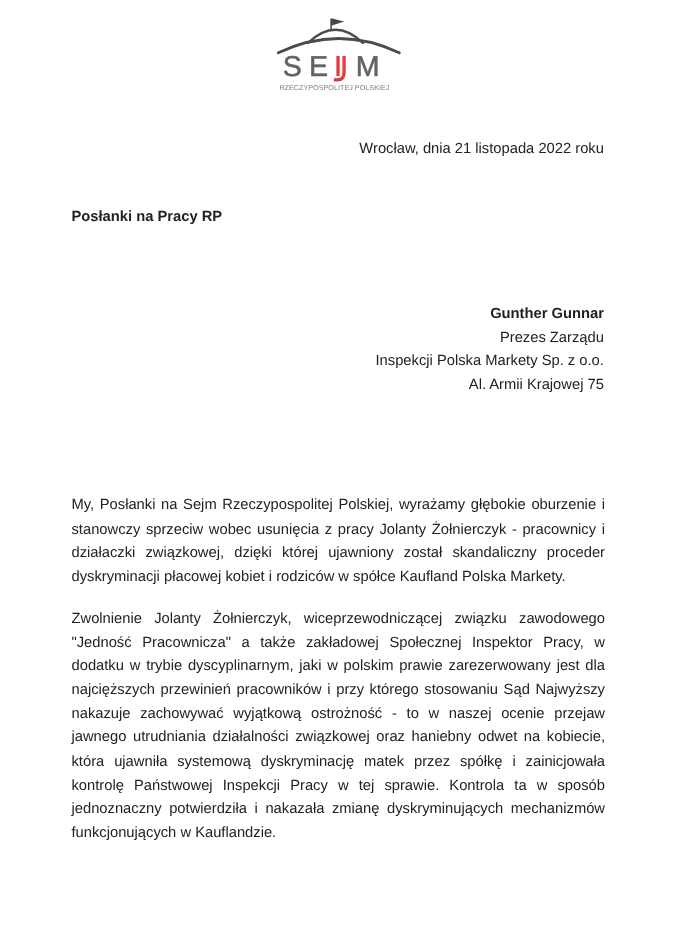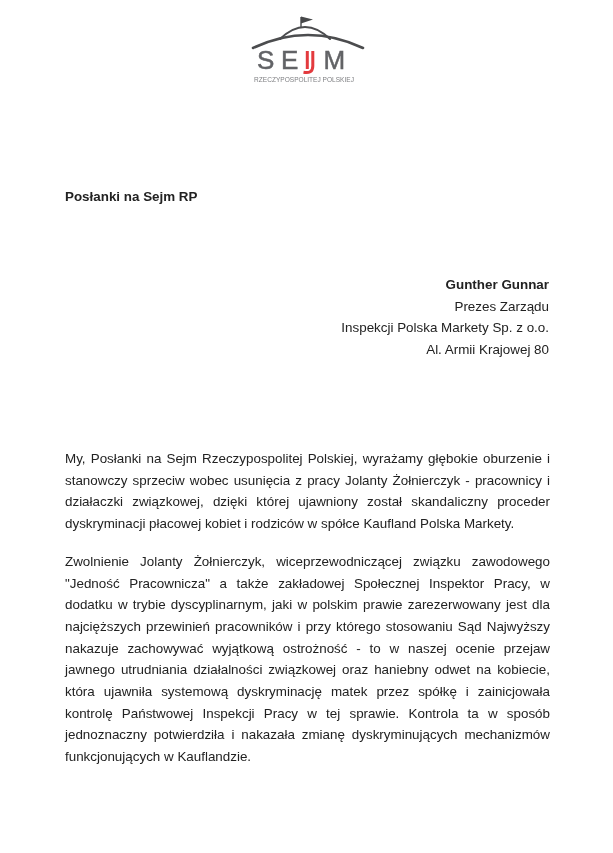--- a/index.html
+++ b/index.html
@@ -81,28 +81,29 @@
 
       <g>
         <path d="M 59.3 37 L 59.3 55" fill="none" stroke="#e33a3e" stroke-width="3"></path>
         <path d="M 64.8 37 L 64.8 52 C 64.8 58 61 59.3 55.5 58.3" fill="none" stroke="#e33a3e" stroke-width="3"></path>
       </g>
 
       <text x="56" y="67.5" text-anchor="middle" font-family="Liberation Sans, sans-serif" font-size="6.4" fill="#7d7e81" textLength="100" lengthAdjust="spacingAndGlyphs">RZECZYPOSPOLITEJ POLSKIEJ</text>
     </svg>
   </div>
 
+  <div class="date-line">Wrocław, dnia 21 listopada 2022 roku</div>
 
-  <div class="addressee-heading">Posłanki na Sejm RP</div>
+  <div class="addressee-heading">Posłanki na Pracy RP</div>
 
   <div class="recipient">
     <div class="name">Gunther Gunnar</div>
     <div>Prezes Zarządu</div>
     <div>Inspekcji Polska Markety Sp. z o.o.</div>
-    <div>Al. Armii Krajowej 80</div>
+    <div>Al. Armii Krajowej 75</div>
   </div>
 
   <div class="body-text">
     <p>My, Posłanki na Sejm Rzeczypospolitej Polskiej, wyrażamy głębokie oburzenie i stanowczy sprzeciw wobec usunięcia z pracy Jolanty Żołnierczyk - pracownicy i działaczki związkowej, dzięki której ujawniony został skandaliczny proceder dyskryminacji płacowej kobiet i rodziców w spółce Kaufland Polska Markety.</p>
     <p>Zwolnienie Jolanty Żołnierczyk, wiceprzewodniczącej związku zawodowego "Jedność Pracownicza" a także zakładowej Społecznej Inspektor Pracy, w dodatku w trybie dyscyplinarnym, jaki w polskim prawie zarezerwowany jest dla najcięższych przewinień pracowników i przy którego stosowaniu Sąd Najwyższy nakazuje zachowywać wyjątkową ostrożność - to w naszej ocenie przejaw jawnego utrudniania działalności związkowej oraz haniebny odwet na kobiecie, która ujawniła systemową dyskryminację matek przez spółkę i zainicjowała kontrolę Państwowej Inspekcji Pracy w tej sprawie. Kontrola ta w sposób jednoznaczny potwierdziła i nakazała zmianę dyskryminujących mechanizmów funkcjonujących w Kauflandzie.</p>
   </div>
 
 </div>
 
 </body></html>

